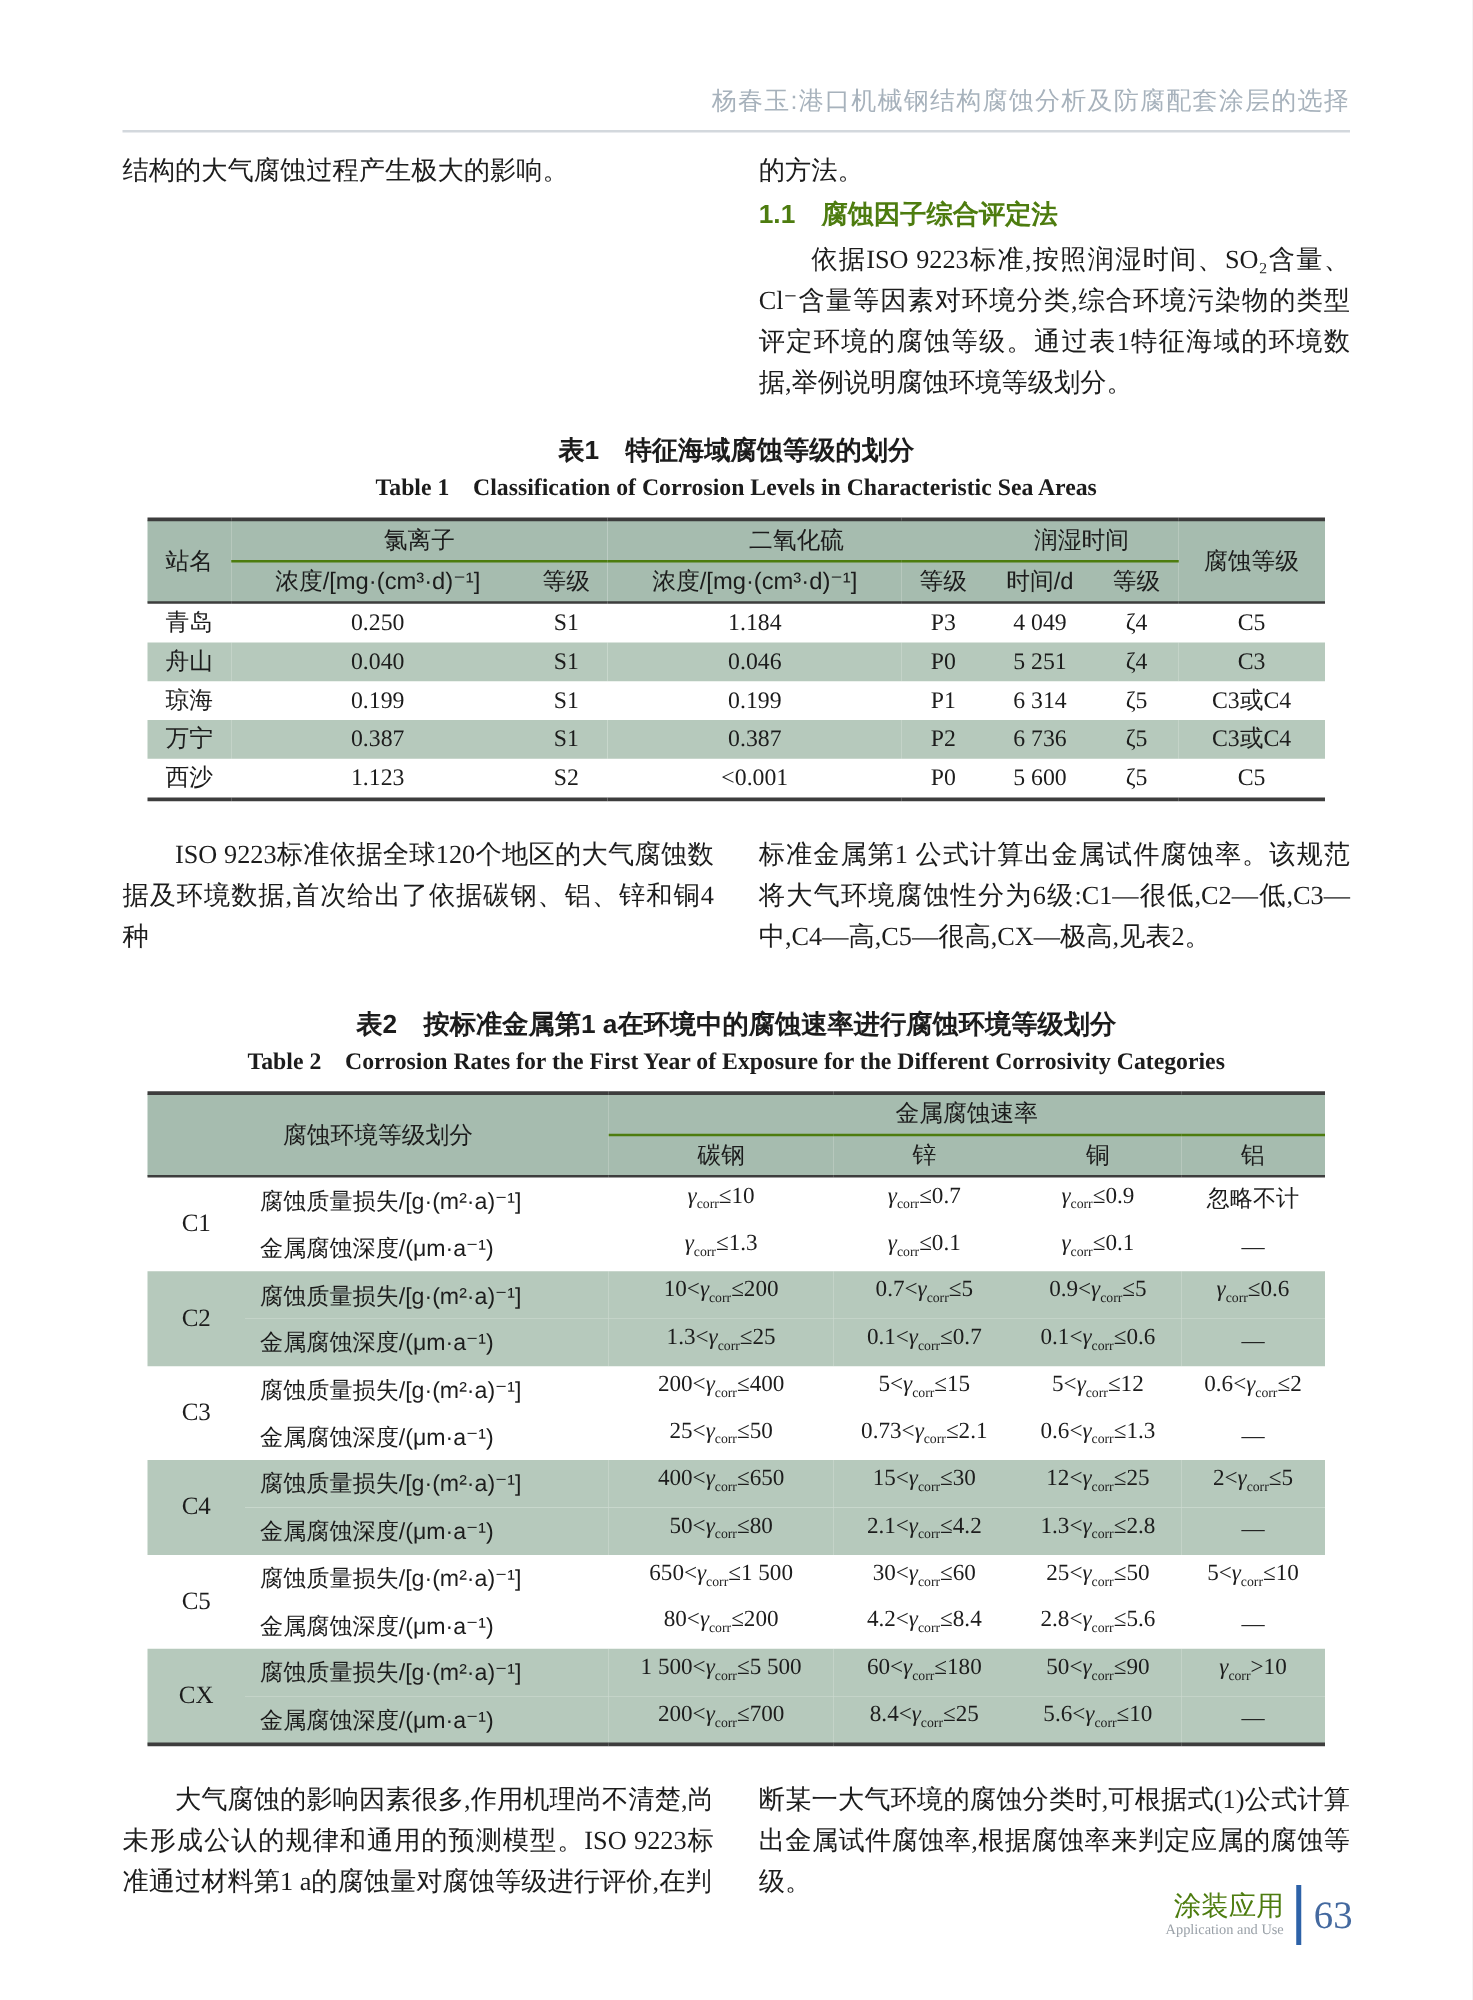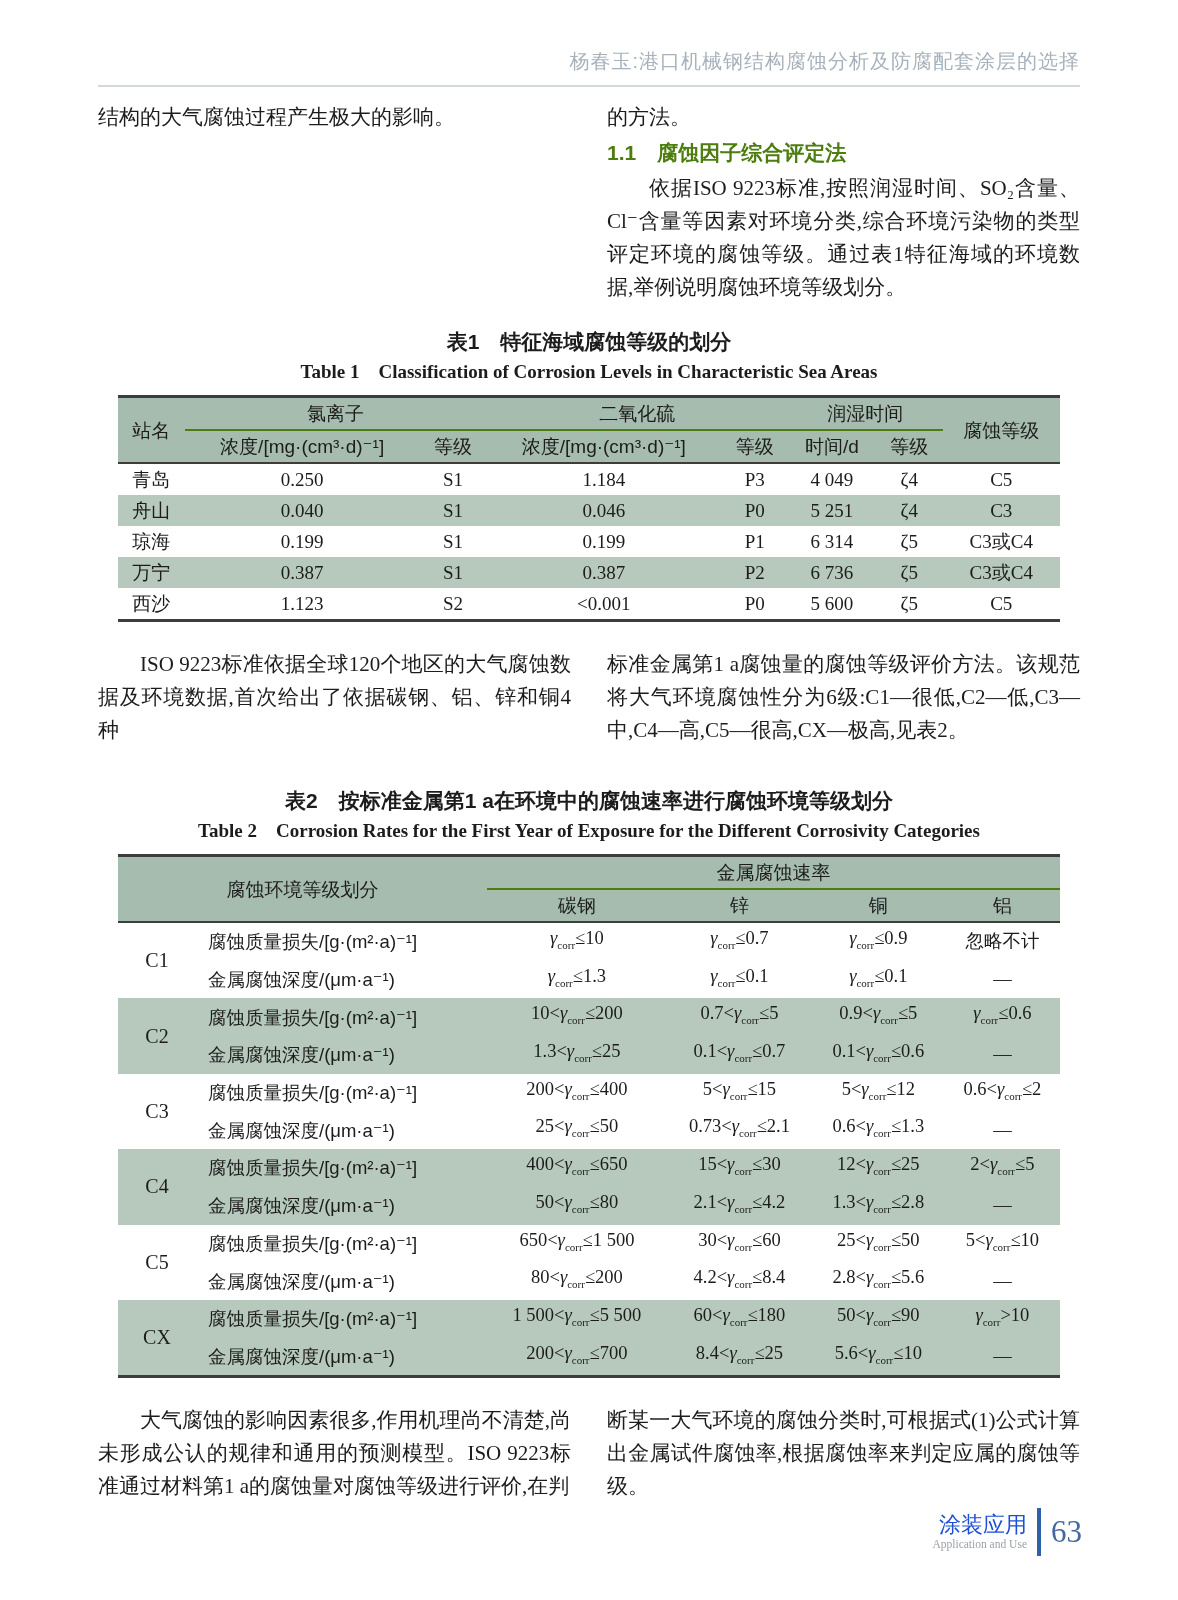--- a/index.html
+++ b/index.html
@@ -1,19 +1,19 @@
 <!DOCTYPE html>
 <html><head>
 <meta charset="utf-8">
 <style>
   html,body{margin:0;padding:0;background:#e9e9e9;}
   .page{width:1178px;height:1600px;background:#ffffff;position:relative;margin:0 auto;
         font-family:"Liberation Serif","DejaVu Serif",serif;color:#1c1c1c;overflow:hidden;}
   .content{padding:0 98px;}
-  .running-header{padding-top:48px;text-align:right;font-family:"Liberation Sans","DejaVu Sans",sans-serif;
+  .running-header{padding-top:67px;text-align:right;font-family:"Liberation Sans","DejaVu Sans",sans-serif;
         color:#a7b2bc;font-size:20px;letter-spacing:1px;}
   .header-rule{border-bottom:2px solid #d3d8dd;margin-top:10px;}
   .twocol{display:flex;gap:36px;text-align:justify;}
   .twocol.intro{margin-top:14px;}
   .col{flex:1;font-size:21px;line-height:33px;}
   .col p{margin:0;}
   p.indent{text-indent:2em;}
   .sec-heading{color:#4d7c0f;font-family:"Liberation Sans","DejaVu Sans",sans-serif;
         font-weight:bold;font-size:21px;line-height:34px;margin:2px 0;}
   
@@ -32,21 +32,21 @@
   thead tr.sub th, thead th.deep{border-bottom:2px solid #3d3d3d;}
   #t2 td.lbl{text-align:left;padding-left:12px;font-family:"Liberation Sans","DejaVu Sans",sans-serif;font-size:18.5px;}
   #t2 th.code{font-family:"Liberation Serif","DejaVu Serif",serif;font-size:20px;width:66px;}
   #t2 td.val{font-size:18.5px;}
   #t2 td.val i{font-family:"Liberation Serif","DejaVu Serif",serif;}
   #t2 td.val sub, #t1 sub{font-size:11px;}
   #t2 tr{height:28px;}
   
   .footer{position:absolute;top:1508px;right:96px;display:flex;align-items:center;gap:10px;}
   .footer .jblock{text-align:right;}
-  .footer .jcn{font-family:"Liberation Sans","DejaVu Sans",sans-serif;color:#1d4ed8;font-size:22px;line-height:24px;}
+  .footer .jcn{font-family:"Liberation Sans","DejaVu Sans",sans-serif;color:#4d7c0f;font-size:22px;line-height:24px;}
   .footer .jen{font-family:"Liberation Serif","DejaVu Serif",serif;color:#9aa1a8;font-size:11.5px;line-height:14px;}
   .footer .vbar{width:4px;height:48px;background:#2d62a8;}
   .footer .pageno{font-family:"Liberation Serif","DejaVu Serif",serif;color:#44699f;font-size:31px;}
 </style>
 </head>
 <body>
 
 <div class="page">
   <div class="content">
 
@@ -138,21 +138,21 @@
           </tr>
         </tbody>
       </table>
     </div>
 
     <div class="twocol" style="margin-top:26px;">
       <div class="col">
         <p class="indent">ISO 9223标准依据全球120个地区的大气腐蚀数据及环境数据,首次给出了依据碳钢、铝、锌和铜4种</p>
       </div>
       <div class="col">
-        <p>标准金属第1 a腐蚀量的腐蚀等级评价方法。该规范将大气环境腐蚀性分为6级:C1—很低,C2—低,C3—中,C4—高,C5—很高,CX—极高,见表2。</p>
+        <p>标准金属第1 公式计算出金属试件腐蚀率。该规范将大气环境腐蚀性分为6级:C1—很低,C2—低,C3—中,C4—高,C5—很高,CX—极高,见表2。</p>
       </div>
     </div>
 
     <div class="tbl-wrap" style="margin-top:40px;">
       <div class="tbl-title-cn">表2　按标准金属第1 a在环境中的腐蚀速率进行腐蚀环境等级划分</div>
       <div class="tbl-title-en">Table 2　Corrosion Rates for the First Year of Exposure for the Different Corrosivity Categories</div>
       <table id="t2">
         <thead>
           <tr class="hdr-bg">
             <th colspan="2" rowspan="2" class="deep">腐蚀环境等级划分</th>

